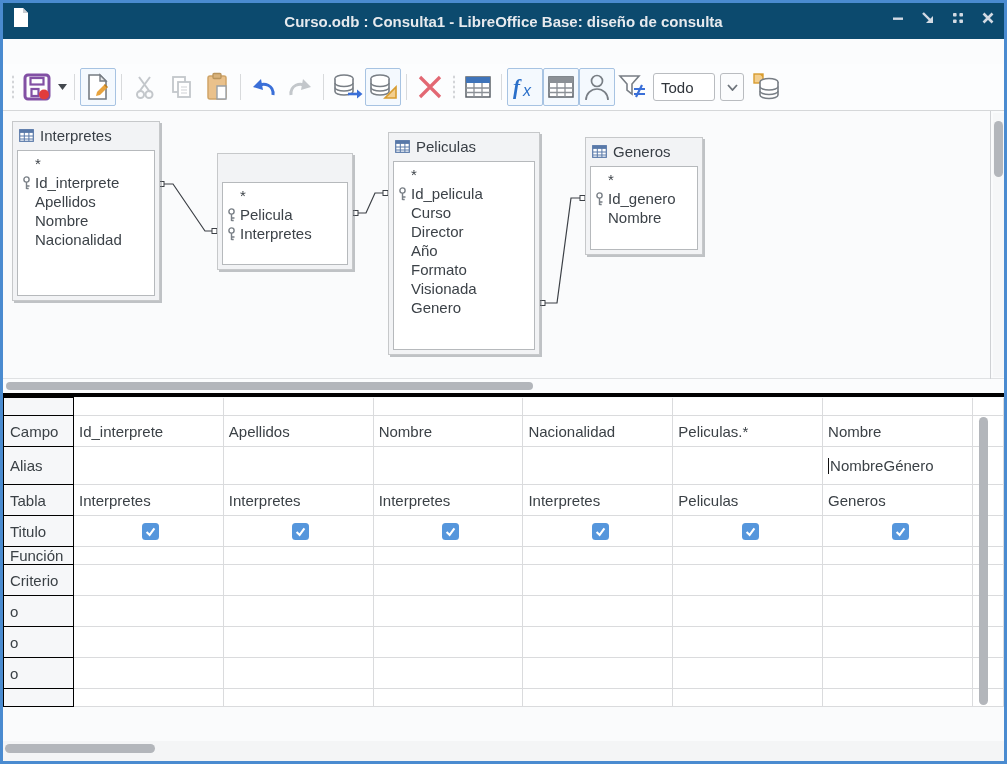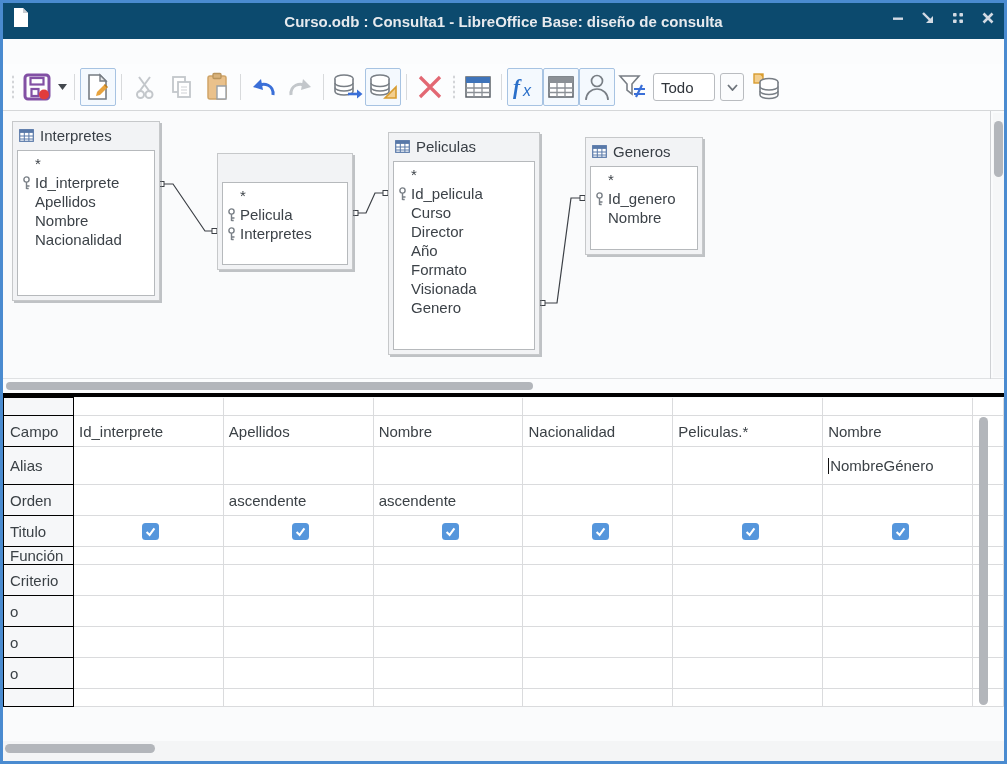--- a/index.html
+++ b/index.html
@@ -455,27 +455,27 @@
         <td class="rl">Alias</td>
         <td class="dc"></td>
         <td class="dc"></td>
         <td class="dc"></td>
         <td class="dc"></td>
         <td class="dc"></td>
         <td class="dc"><span class="caret"></span><span>NombreGénero</span></td>
         <td class="dc"></td>
       </tr>
       <tr style="height:31px">
-        <td class="rl">Orden</td>
-        <td class="dc"></td>
-        <td class="dc">ascendente</td>
-        <td class="dc">ascendente</td>
-        <td class="dc"></td>
-        <td class="dc"></td>
-        <td class="dc"></td>
+        <td class="rl">Tabla</td>
+        <td class="dc">Interpretes</td>
+        <td class="dc">Interpretes</td>
+        <td class="dc">Interpretes</td>
+        <td class="dc">Interpretes</td>
+        <td class="dc">Peliculas</td>
+        <td class="dc">Generos</td>
         <td class="dc"></td>
       </tr>
       <tr style="height:31px">
         <td class="rl">Titulo</td>
         <td class="dc">
               <div class="cbwrap">
                 <span class="cb">
                   <svg width="13" height="13" viewBox="0 0 15 15">
                     <polyline points="3,8 6.5,11.5 12,4" fill="none" stroke="#fff" stroke-width="2.4"></polyline>
                   </svg>

